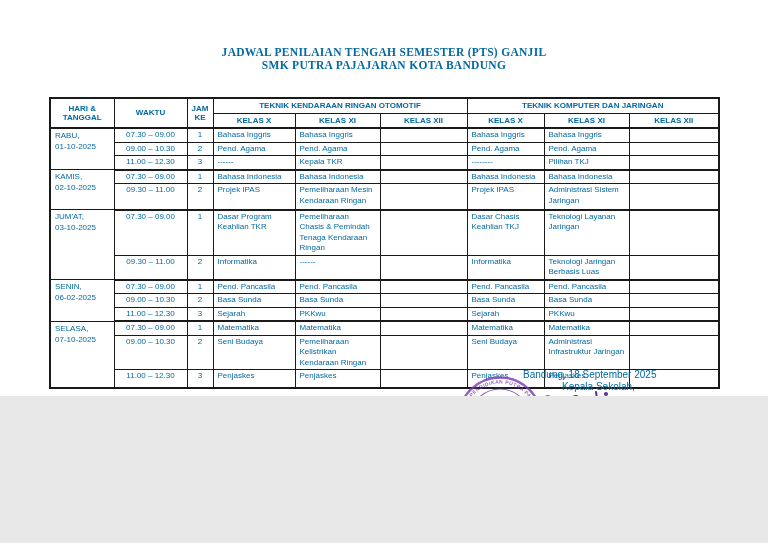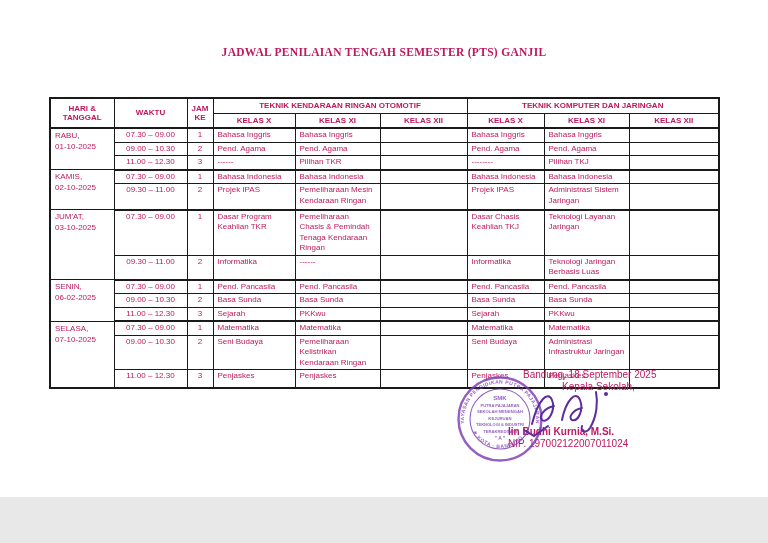--- a/index.html
+++ b/index.html
@@ -1,18 +1,18 @@
 <!DOCTYPE html>
 <html><head>
 <meta charset="utf-8">
 <style>
   html,body{margin:0;padding:0;background:#e8e8e8;}
   .page{
-    position:relative;width:768px;height:497px;background:#ffffff;
-    font-family:"Liberation Sans",sans-serif;color:#be185d;overflow:hidden;
+    position:relative;width:768px;height:396px;background:#ffffff;
+    font-family:"Liberation Sans",sans-serif;color:#0369a1;overflow:hidden;
     margin:0 auto;
     text-decoration:underline;
   }
   .title-block{
     position:absolute;top:46px;left:0;width:100%;text-align:center;
     font-family:"Liberation Serif",serif;font-weight:bold;
     font-size:11.5px;line-height:13px;letter-spacing:.3px;
   }
   table.sched{
     position:absolute;left:49px;top:97px;width:669px;
@@ -45,20 +45,21 @@
   .stamp{position:absolute;left:456px;top:375px;width:88px;height:88px;opacity:.82;}
   .signature{position:absolute;left:518px;top:380px;width:125px;height:62px;}
 </style>
 </head>
 <body>
 
 <div class="page">
 
   <div class="title-block">
     <div>JADWAL PENILAIAN TENGAH SEMESTER (PTS) GANJIL</div>
+    <div>SMK PUTRA PAJAJARAN KOTA BANDUNG</div>
   </div>
 
   <table class="sched">
     <colgroup>
       <col style="width:64px">
         <col style="width:73px">
         <col style="width:26px">
       <col style="width:82px">
         <col style="width:85px">
         <col style="width:87px">
@@ -106,21 +107,21 @@
         <td>Pend. Agama</td>
         <td></td>
         <td>Pend. Agama</td>
         <td>Pend. Agama</td>
         <td></td>
       </tr>
       <tr class="group-end">
         <td class="c">11.00 – 12.30</td>
         <td class="c">3</td>
         <td>------</td>
-        <td>Pilihan TKR</td>
+        <td>Kepala TKR</td>
         <td></td>
         <td>--------</td>
         <td>Pilihan TKJ</td>
         <td></td>
       </tr>
 
       <tr>
         <td rowspan="2" class="day">KAMIS,
 02-10-2025</td>
         <td class="c">07.30 – 09.00</td>

